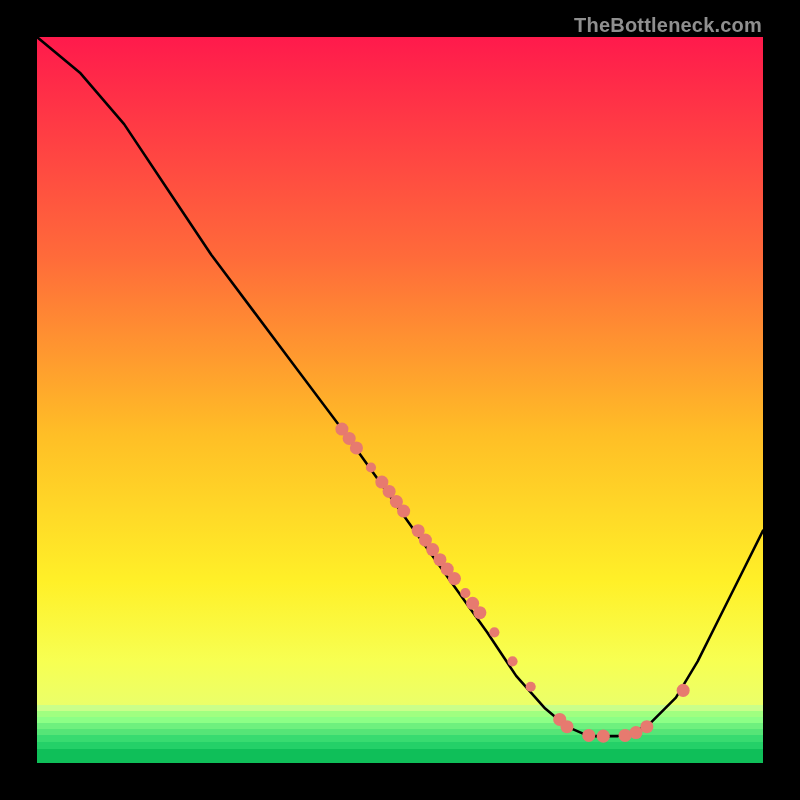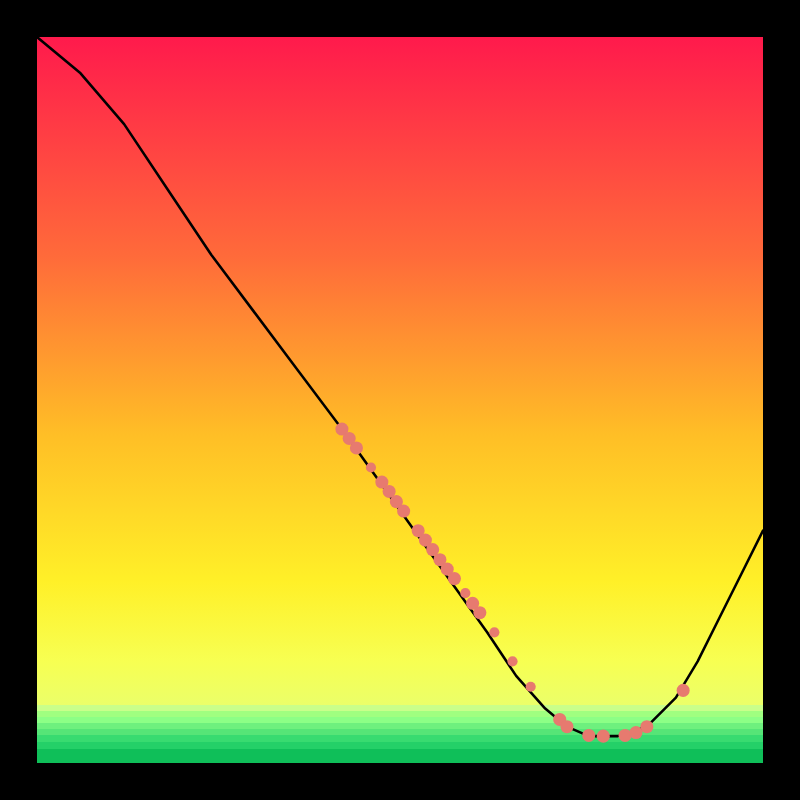--- a/index.html
+++ b/index.html
@@ -45,20 +45,21 @@
     left: 0;
     top: 0;
     width: 100%;
     height: 100%;
   }
 </style>
 </head>
 <body>
 <div class="wrap">
 
+  <div class="watermark">TheBottleneck.com</div>
 
   <div class="plot">
     <svg class="gradient-bg" viewBox="0 0 726 726" preserveAspectRatio="none">
       <defs>
 
         <linearGradient id="g-main" x1="0" y1="0" x2="0" y2="1">
           <stop offset="0" stop-color="#ff1a4c"></stop>
           <stop offset="0.30" stop-color="#ff6a3a"></stop>
           <stop offset="0.55" stop-color="#ffbf26"></stop>
           <stop offset="0.75" stop-color="#fff028"></stop>

